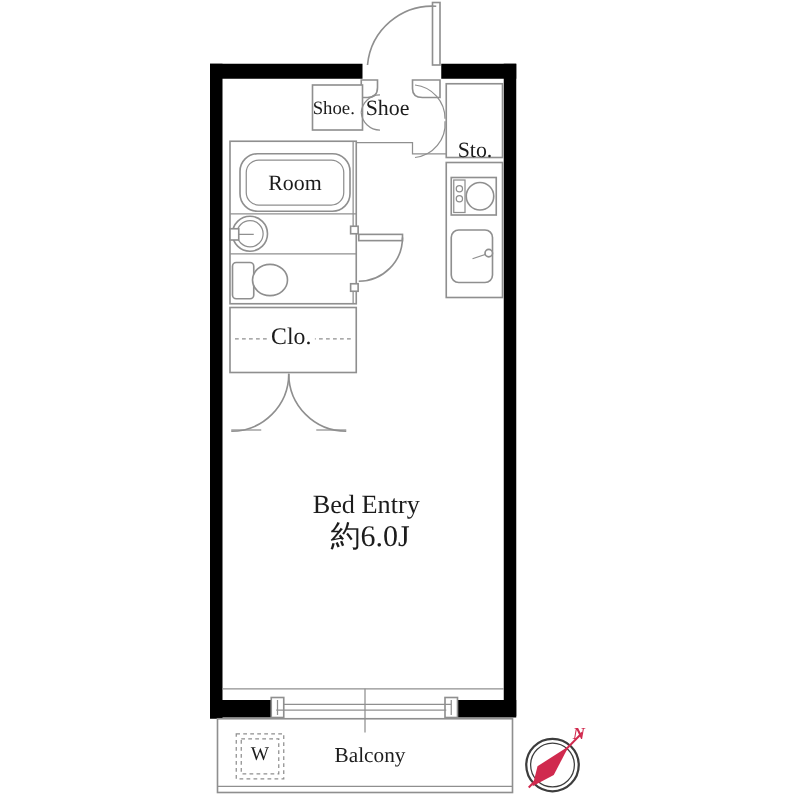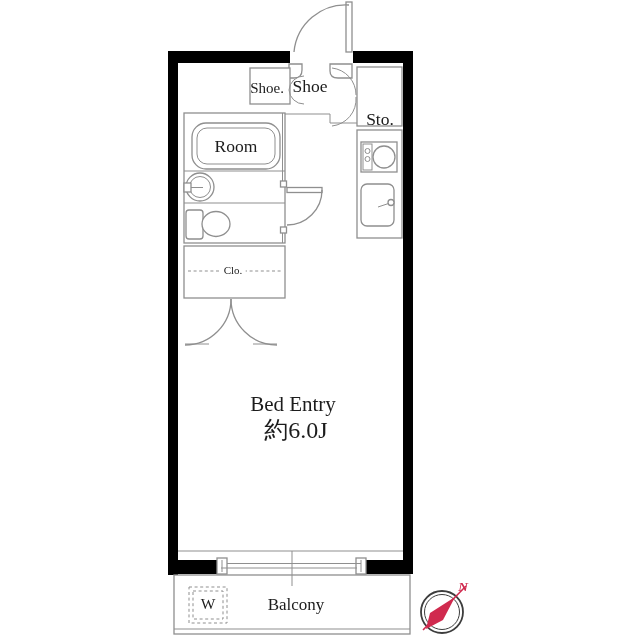--- a/index.html
+++ b/index.html
@@ -122,20 +122,20 @@
       <circle class="ring" cx="442" cy="612" r="17.5" stroke-width="1"></circle>
       <line class="needle-ln" x1="423" y1="630" x2="466" y2="586"></line>
       <polygon class="needle" points="455,597 430,613 426,629 443,620"></polygon>
     </g>
   </svg>
 
   <div class="lbl" style="left:267px;top:88px;font-size:15px;">Shoe.</div>
   <div class="lbl" style="left:310px;top:87px;font-size:17.5px;">Shoe</div>
   <div class="lbl" style="left:380px;top:96px;font-size:17.5px;margin-top:24px;">Sto.</div>
   <div class="lbl" style="left:236px;top:147px;font-size:17.5px;">Room</div>
-  <div class="lbl bg" style="left:233px;top:270px;font-size:11px;">Clo.</div>
+  <div class="lbl bg" style="left:233px;top:270px;font-size:19px;">Clo.</div>
   <div class="lbl" style="left:293px;top:404px;font-size:21px;">Bed Entry</div>
   <div class="lbl" style="left:296px;top:430px;font-size:24px;">約6.0J</div>
   <div class="lbl" style="left:296px;top:604px;font-size:17px;">Balcony</div>
   <div class="lbl" style="left:208px;top:604px;font-size:15.5px;">W</div>
   <div class="lbl red" style="left:463px;top:587px;font-size:13.5px;">N</div>
 
 </div>
 
 </body></html>

